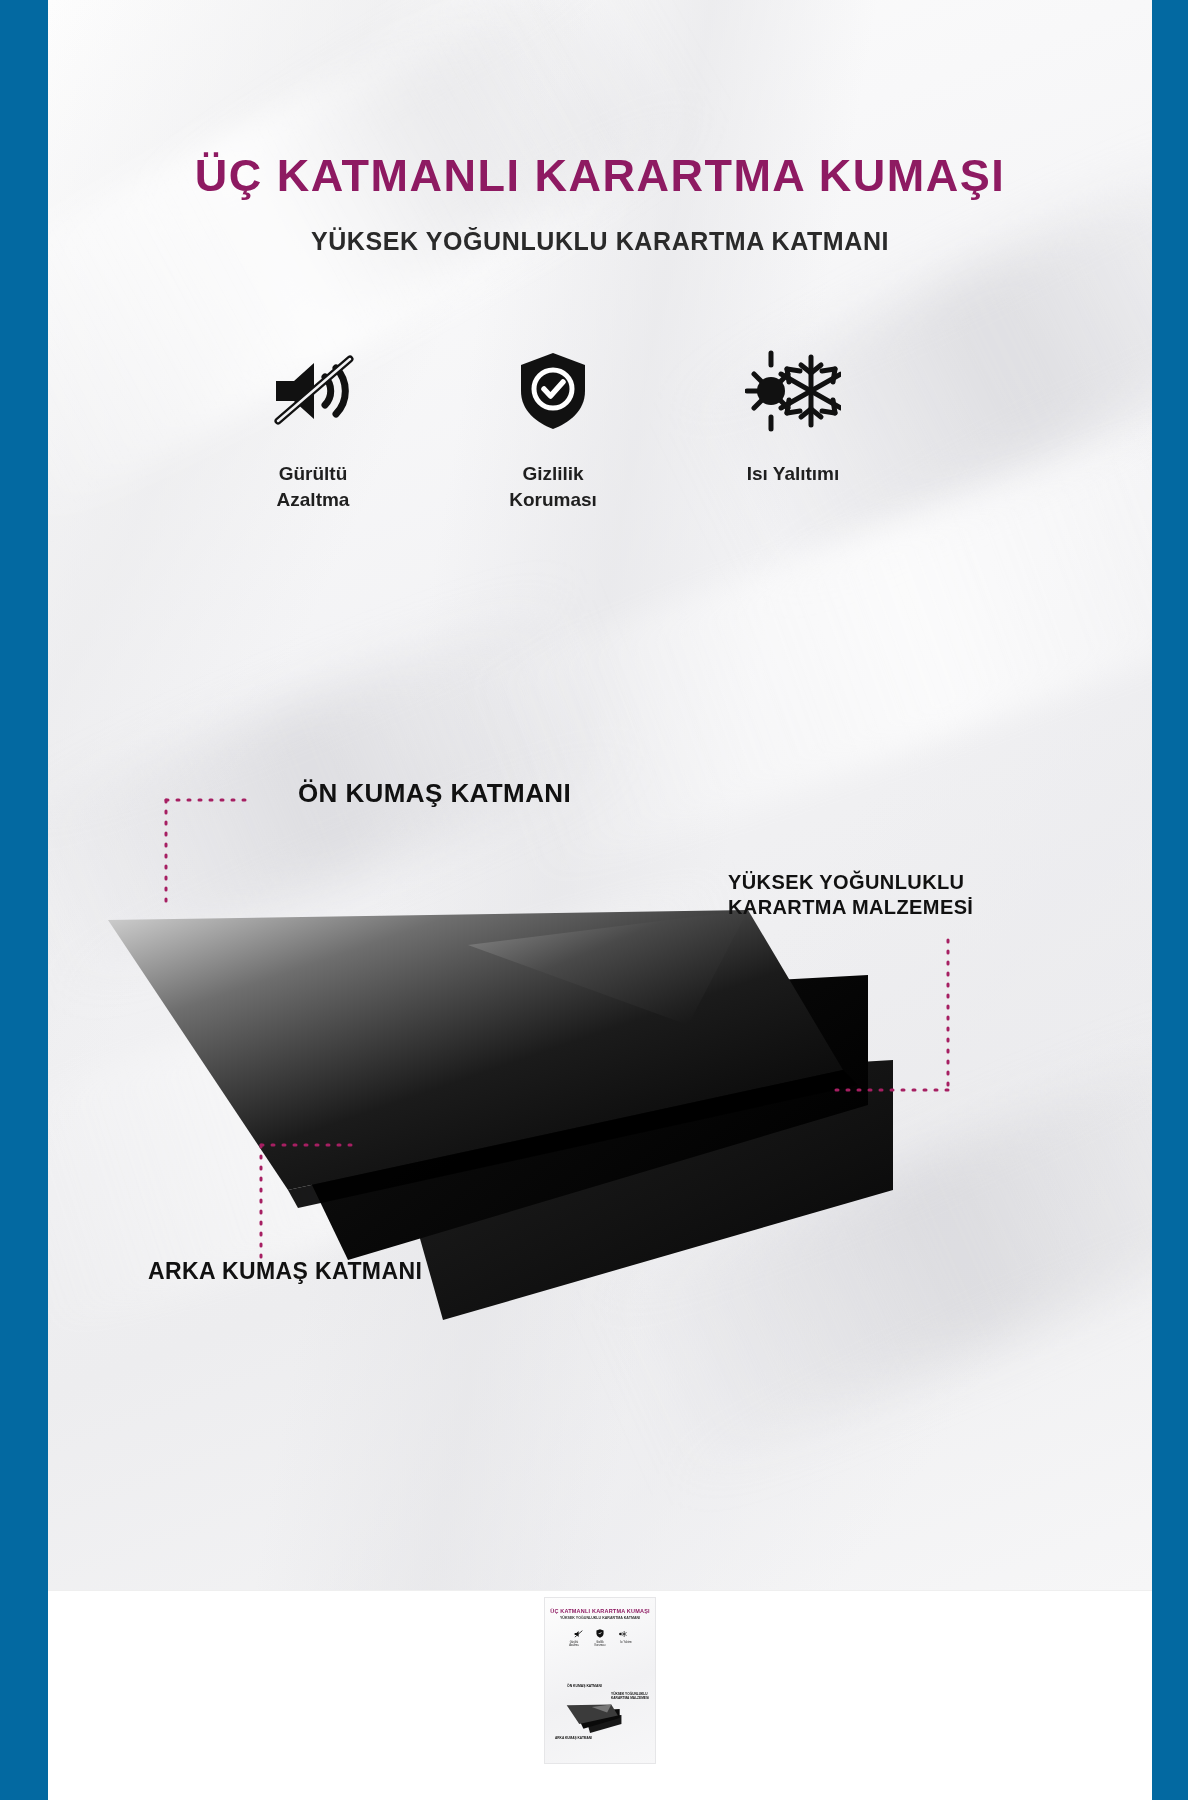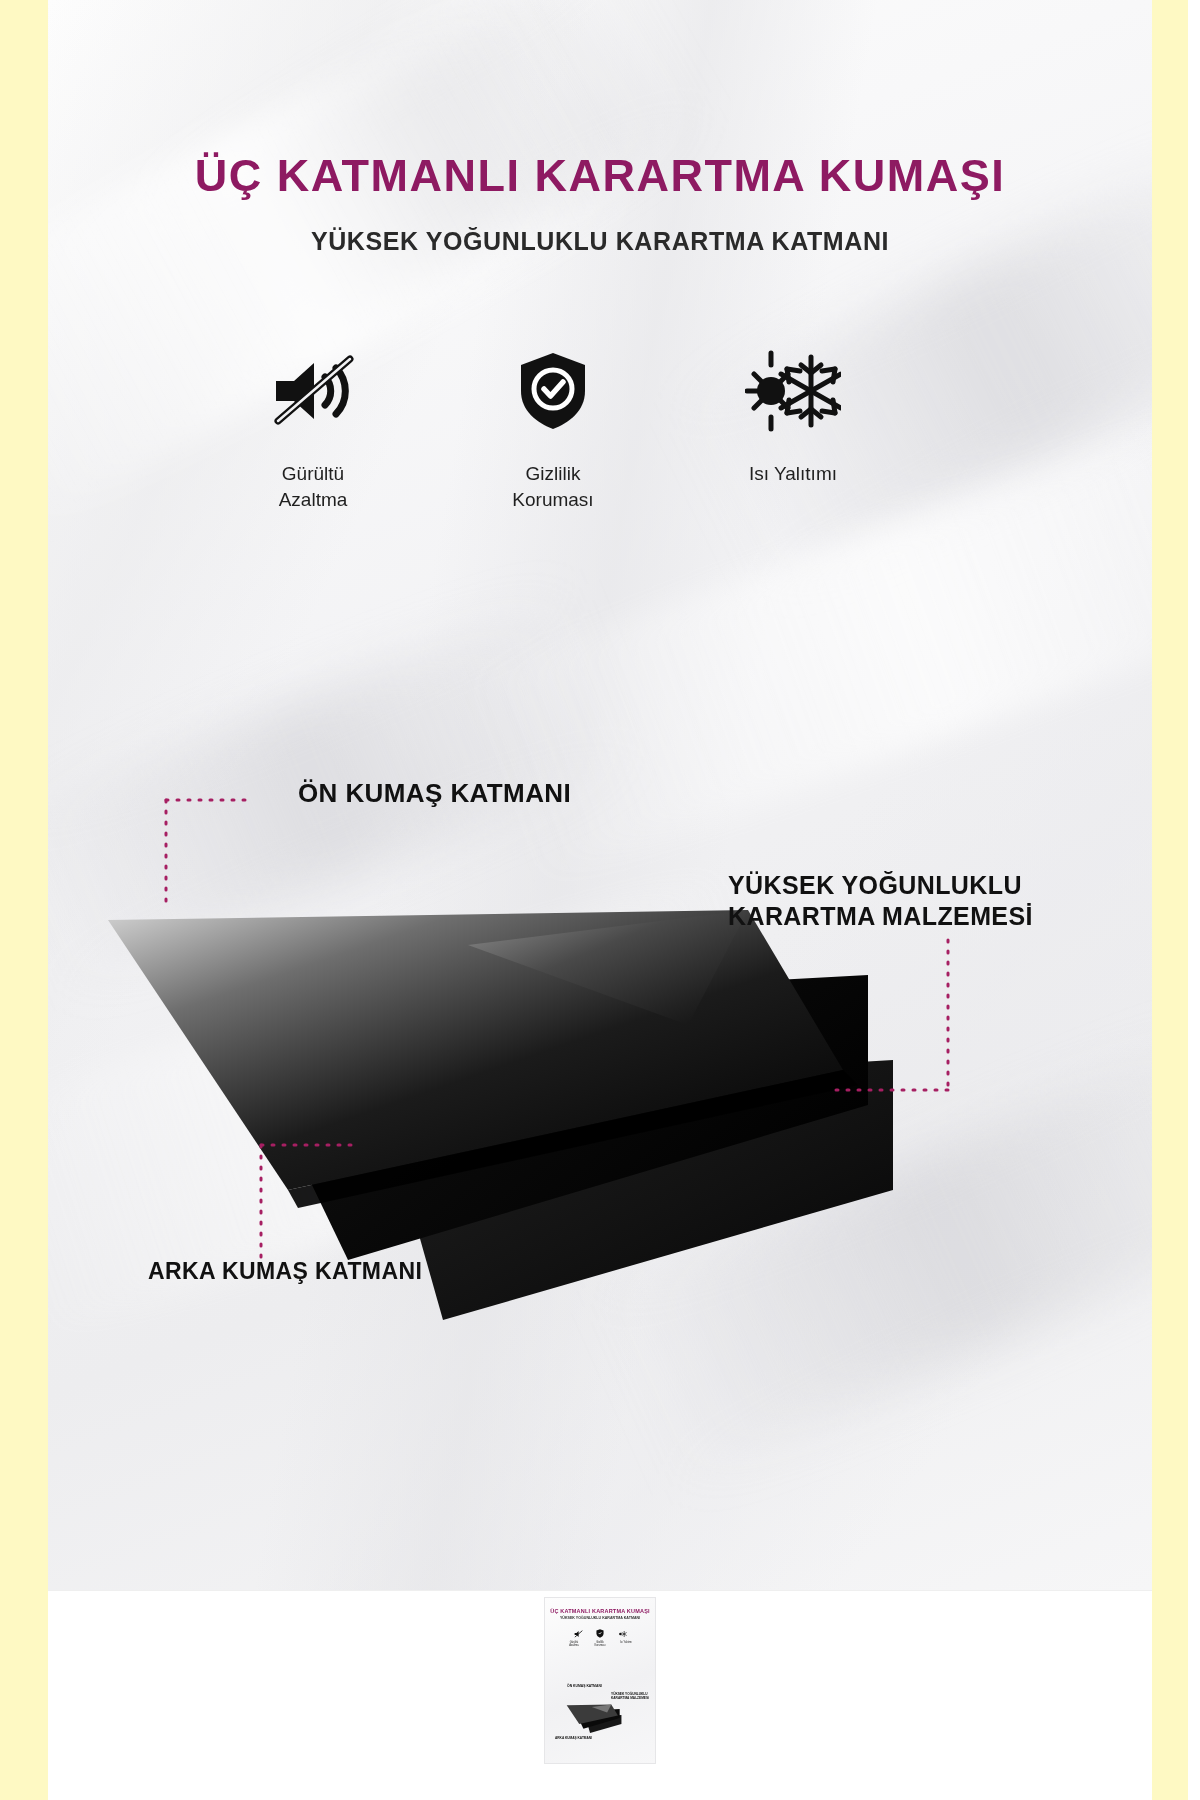--- a/index.html
+++ b/index.html
@@ -11,21 +11,21 @@
     width: 1200px;
     height: 1800px;
     font-family: "Liberation Sans", sans-serif;
     overflow: hidden;
   }
 
   .page {
     position: relative;
     width: 1188px;
     height: 1800px;
-    background: #fef9c3;
+    background: #0369a1;
   }
 
   
   .panel {
     position: absolute;
     left: 48px;
     top: 0;
     width: 1104px;
     height: 1590px;
     background:
@@ -85,20 +85,21 @@
     left: 150px;
     top: 345px;
     width: 780px;
     display: flex;
     justify-content: flex-start;
     gap: 0px;
   }
   .feature {
     width: 210px;
     text-align: center;
+    font-weight: bold;
   }
   .feature .ficon {
     height: 92px;
     display: flex;
     align-items: center;
     justify-content: center;
   }
   .feature .flabel {
     margin-top: 24px;
     font-size: 19px;
@@ -128,21 +129,21 @@
     line-height: 1.25;
   }
   .callout.top {
     left: 250px;
     top: 777px;
     font-size: 26px;
   }
   .callout.right {
     left: 680px;
     top: 870px;
-    font-size: 25px;
+    font-size: 20px;
     text-align: left;
     white-space: pre-line;
   }
   .callout.bottom {
     left: 100px;
     top: 1257px;
     font-size: 23px;
   }
 
   

